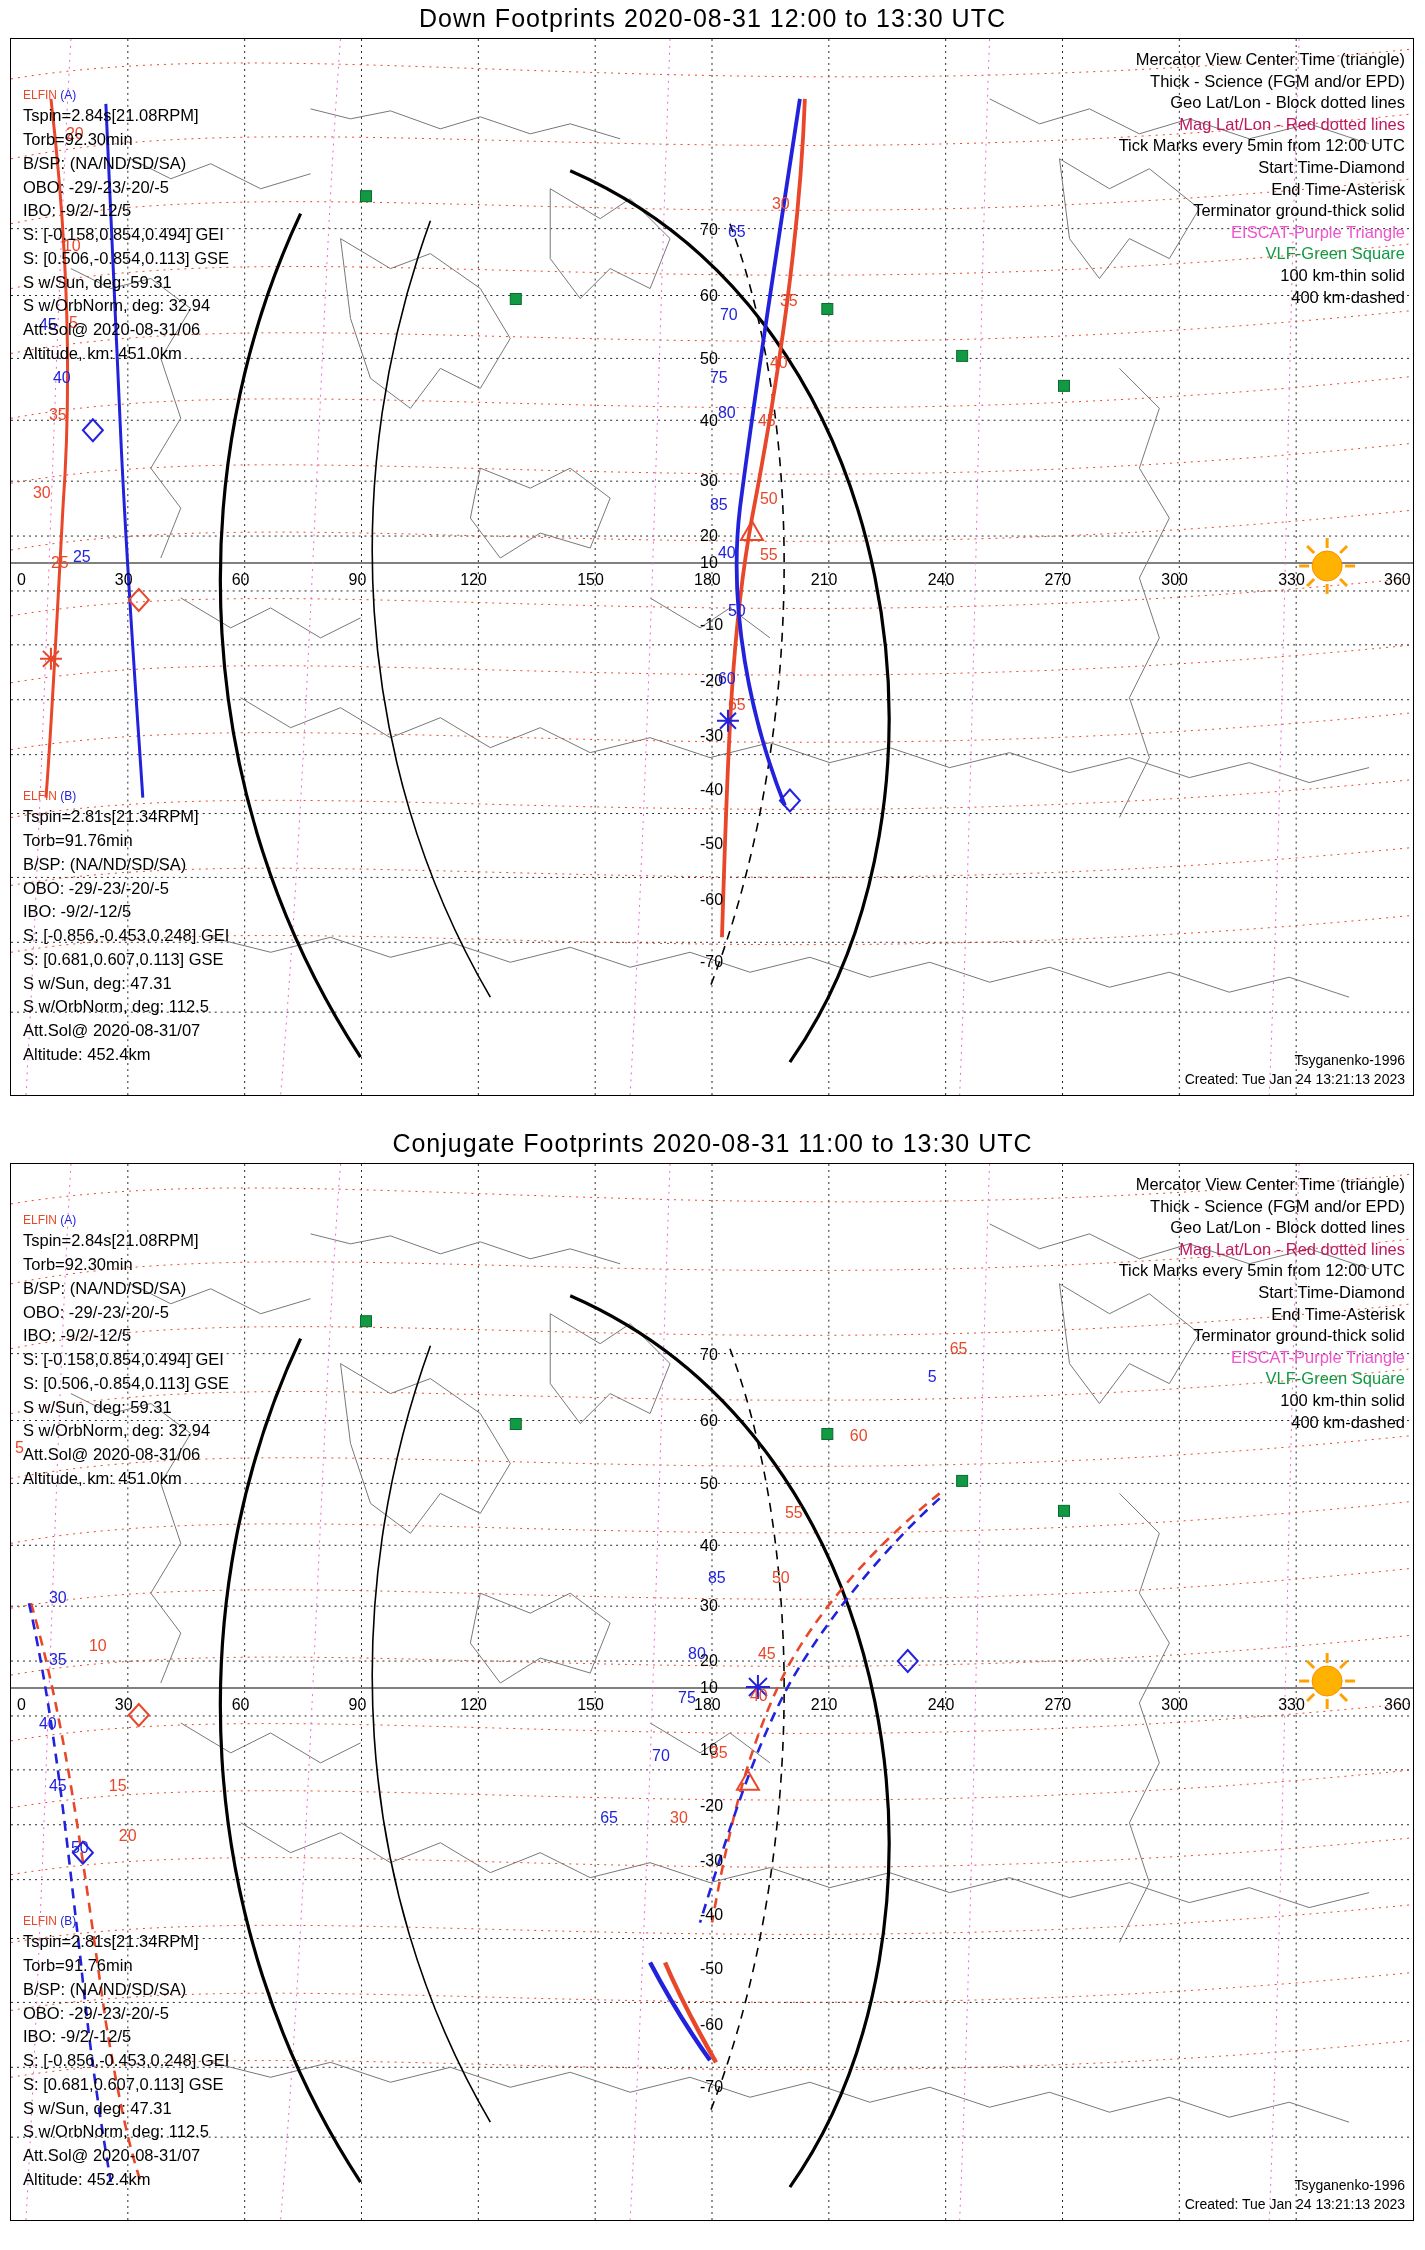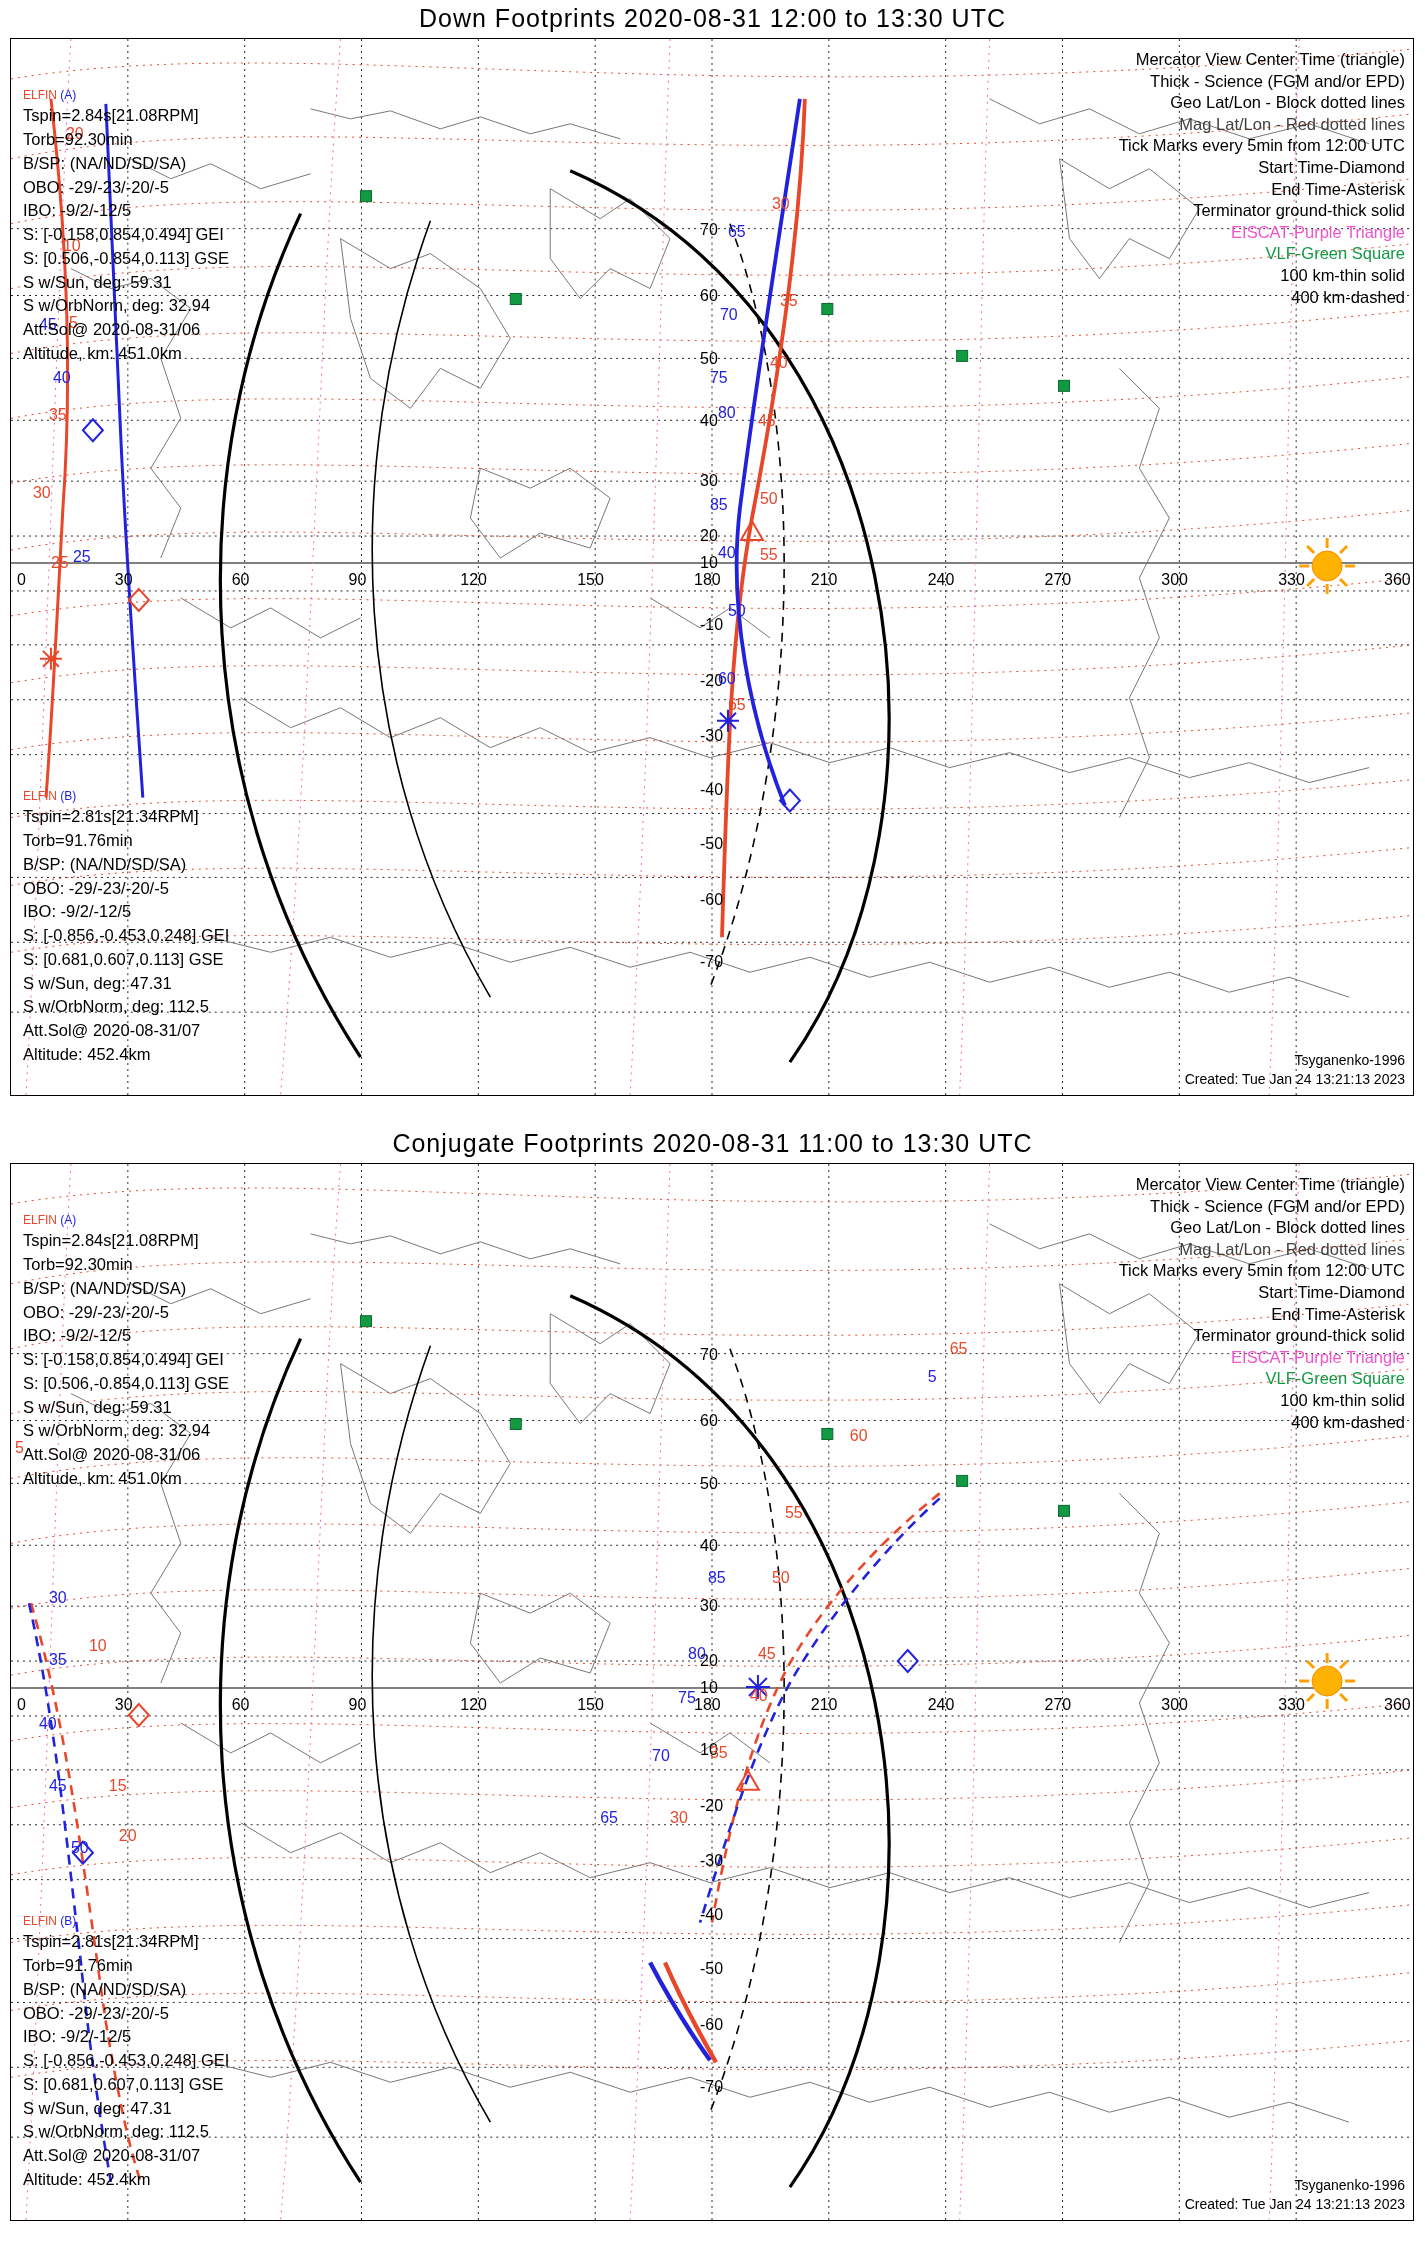--- a/index.html
+++ b/index.html
@@ -13,21 +13,21 @@
   .frame{
     position:absolute;left:10px;top:38px;width:1404px;height:1058px;
     border:1px solid #000;box-sizing:border-box;overflow:hidden;background:#fff;
   }
   .map{position:absolute;left:0;top:0;width:100%;height:100%;}
   .legend{
     position:absolute;right:8px;top:10px;text-align:right;font-size:16.5px;line-height:1.31;
   }
   .legend div{white-space:nowrap;}
   .c-black{color:#000;}
-  .c-red{color:#404040;}
+  .c-red{color:#be185d;}
   .c-pink{color:#ee55cc;}
   .c-green{color:#119944;}
   .infoA{position:absolute;left:12px;top:48px;font-size:16.5px;line-height:1.44;}
   .infoB{position:absolute;left:12px;top:740px;font-size:16.5px;line-height:1.44;margin-top:9px;}
   .infoA div,.infoB div{white-space:nowrap;}
   .sat-head{font-size:12px;}
   .sat-head .name{color:#e8472a;}
   .sat-head .tag{color:#2222dd;}
   .footer-right{
     position:absolute;right:8px;bottom:6px;text-align:right;font-size:14px;line-height:1.35;

